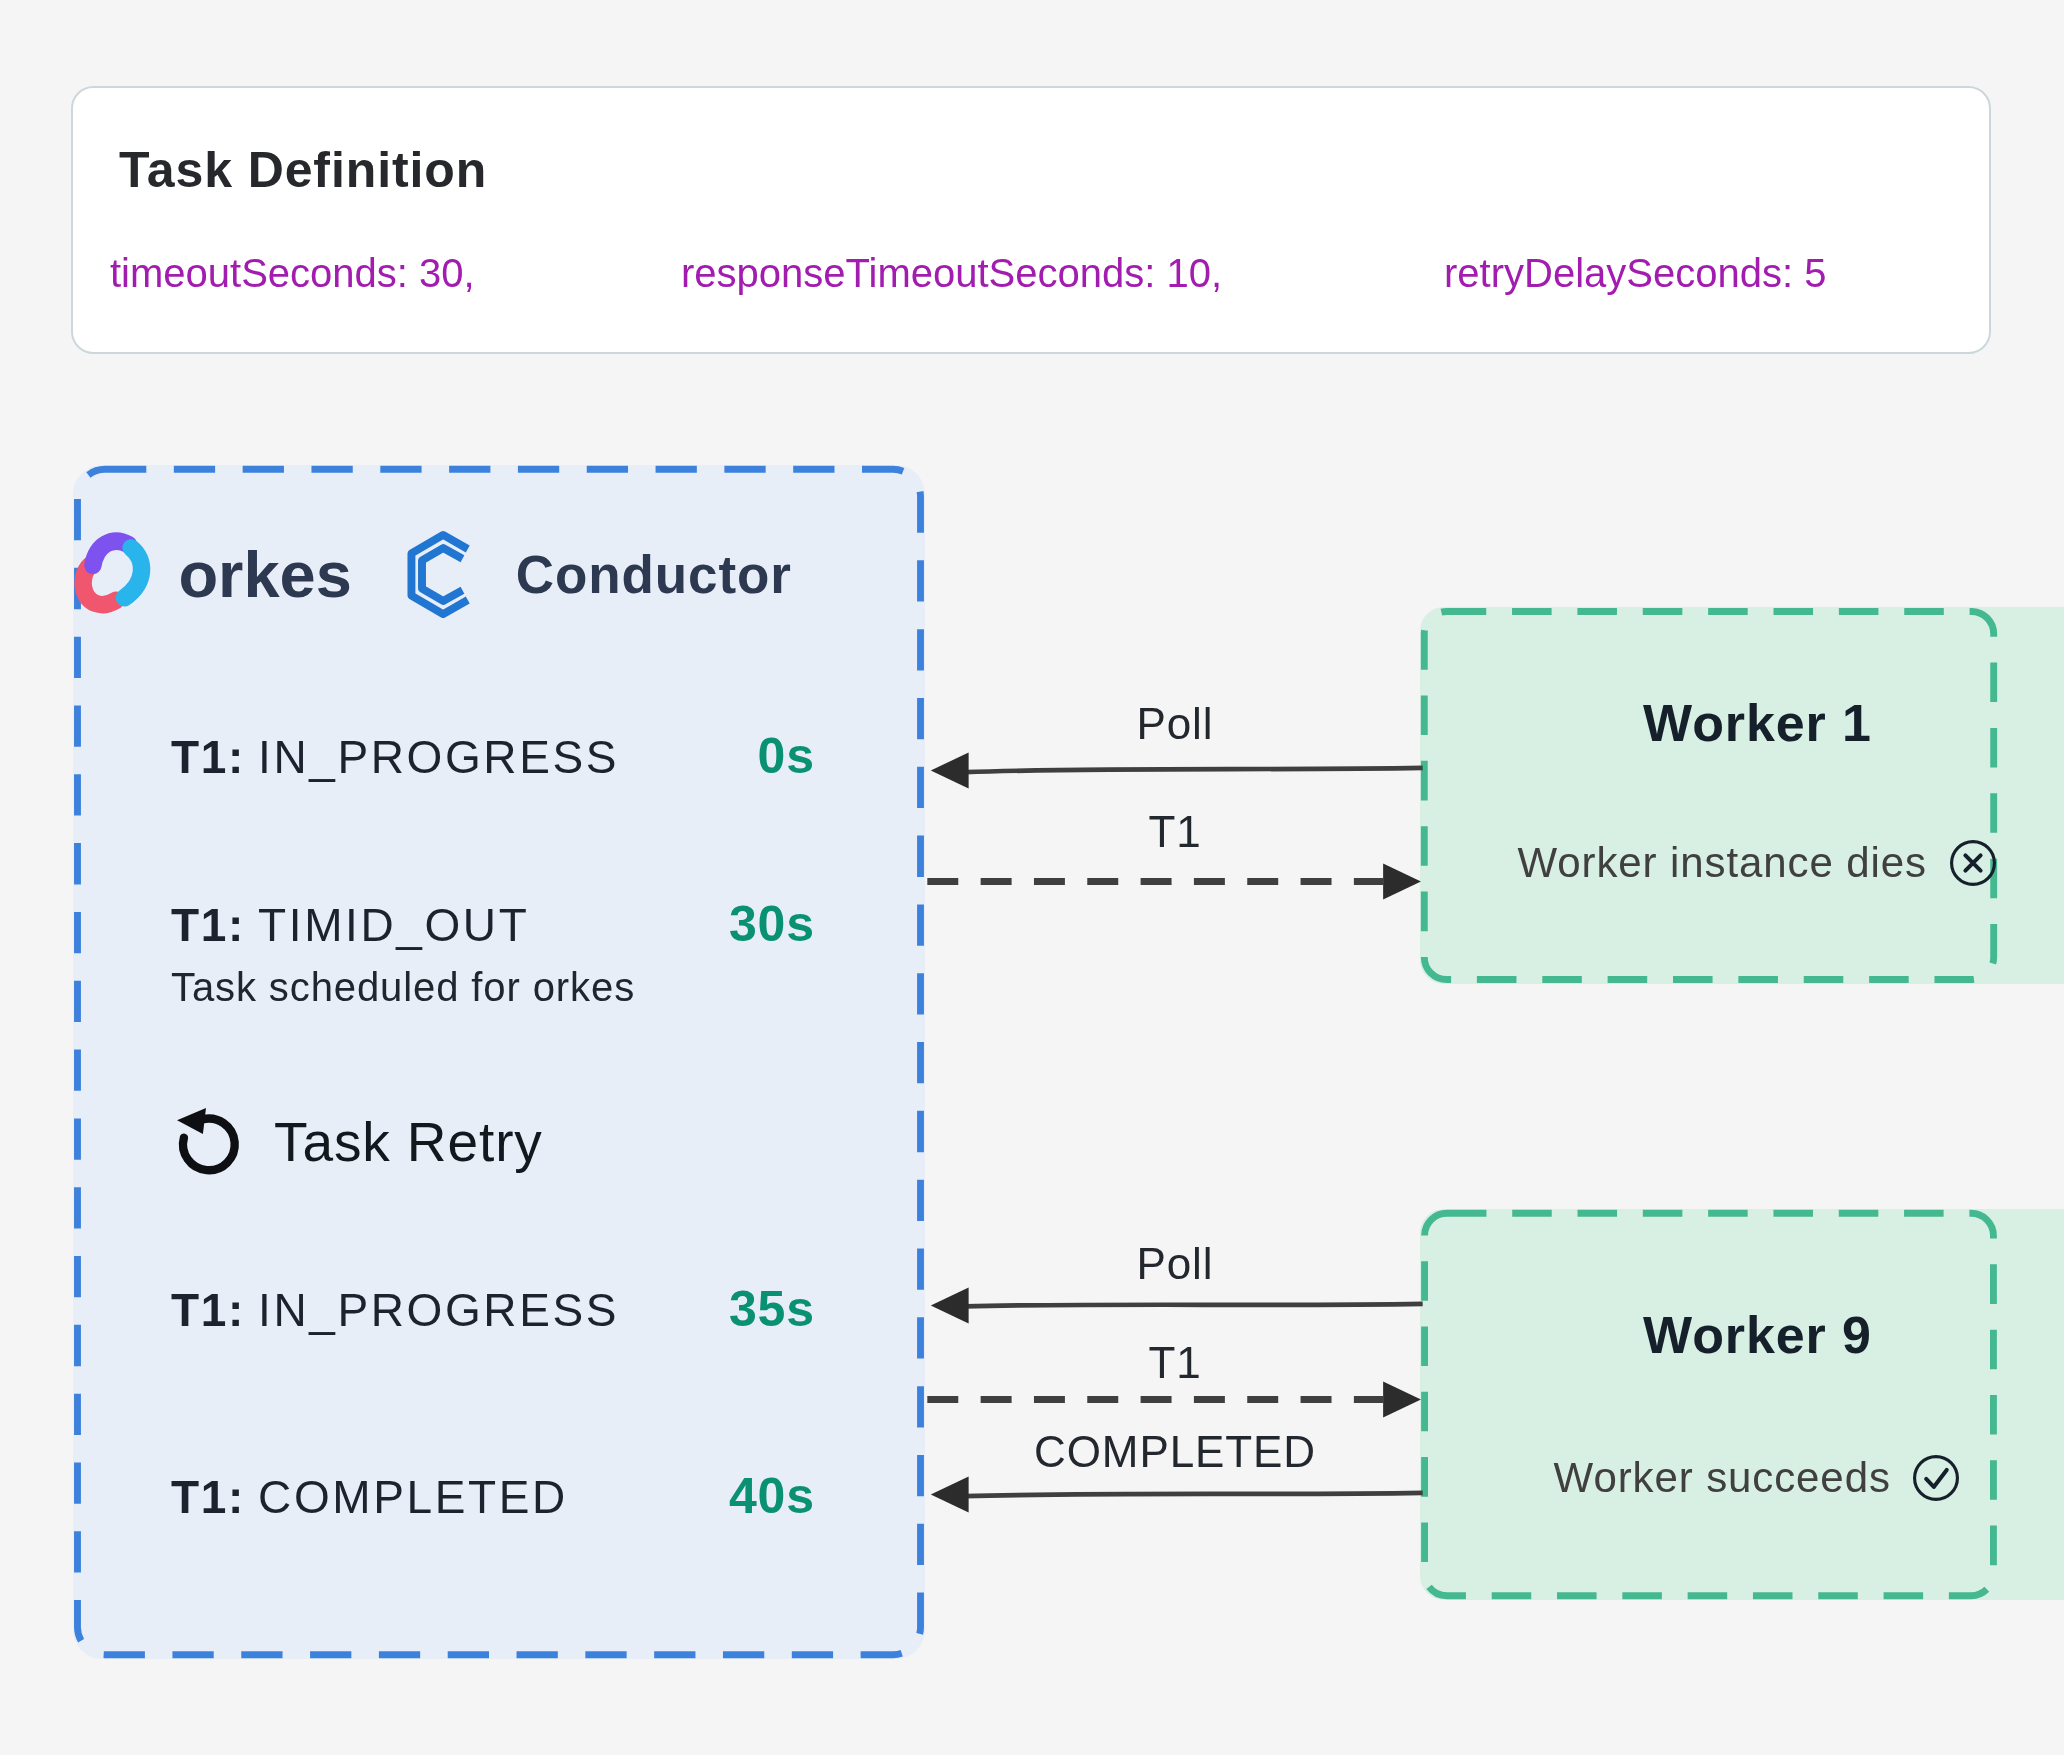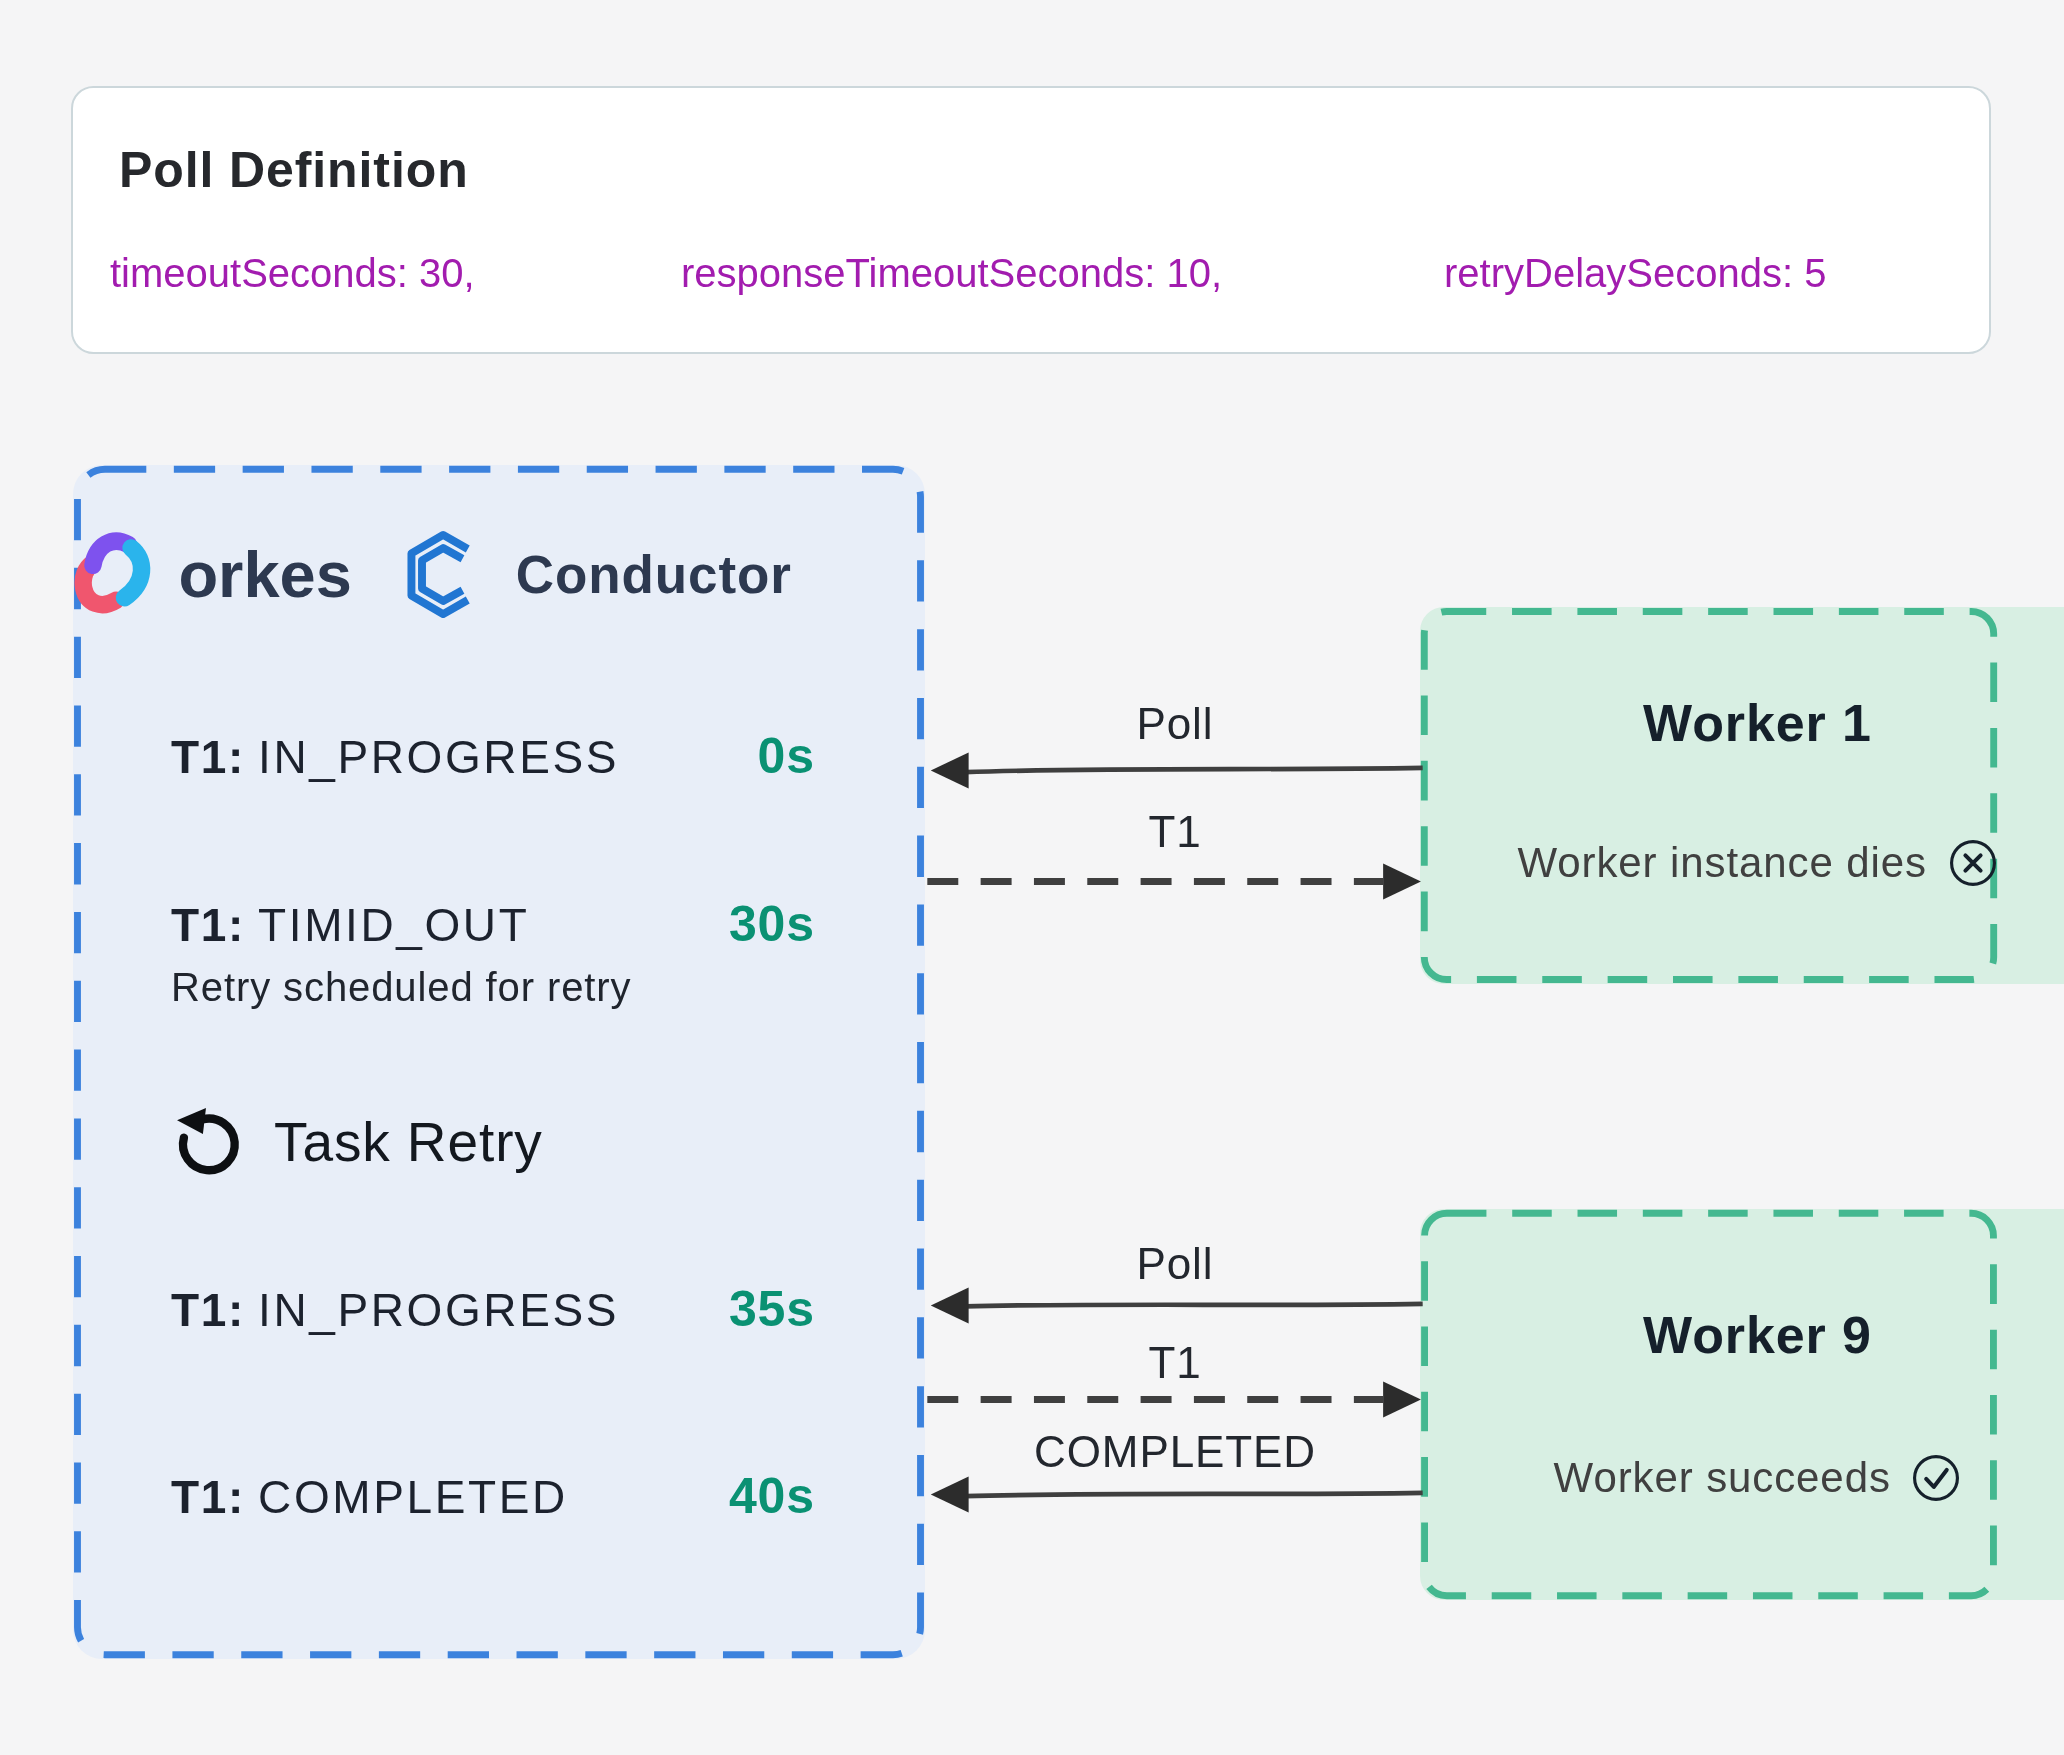--- a/index.html
+++ b/index.html
@@ -98,21 +98,21 @@
   .a-w2-t1        { top:1378px; }
   .l-w2-completed { top:1427px; }
   .a-w2-completed { top:1473px; }
 </style>
 </head>
 <body>
 
 <div class="page">
 
   <section class="card">
-    <h1 class="card-title">Poll Definition</h1>
+    <h1 class="card-title">Task Definition</h1>
     <div class="params">
       <span class="param p0">timeoutSeconds: 30,</span>
       <span class="param p1">responseTimeoutSeconds: 10,</span>
       <span class="param p2">retryDelaySeconds: 5</span>
     </div>
   </section>
 
   <section class="cbox">
     <svg class="border-svg" width="852" height="1194" viewBox="0 0 990 1388">
       <rect x="5" y="5" width="980" height="1378" rx="32" fill="none" stroke="#3c82dd" stroke-width="8" stroke-dasharray="48 32"></rect>
@@ -134,21 +134,21 @@
 
     <div class="srow" style="top:265px">
       <span class="lbl-task">T1:</span><span class="lbl-state">IN_PROGRESS</span>
       <span class="time">0s</span>
     </div>
 
     <div class="srow" style="top:433px">
       <span class="lbl-task">T1:</span><span class="lbl-state">TIMID_OUT</span>
       <span class="time">30s</span>
     </div>
-    <div class="srow-note" style="top:500px">Retry scheduled for retry</div>
+    <div class="srow-note" style="top:500px">Task scheduled for orkes</div>
 
     <div class="retry-row" style="top:638px">
       <svg width="76" height="77" viewBox="0 0 100 100">
         <path d="M41 21 A34 34 0 1 1 17 45" fill="none" stroke="#0d0f12" stroke-width="11" stroke-linecap="round"></path>
         <polygon points="8,22 46,6 42,40" fill="#0d0f12"></polygon>
       </svg>
       <span>Task Retry</span>
     </div>
 
     <div class="srow" style="top:818px">

